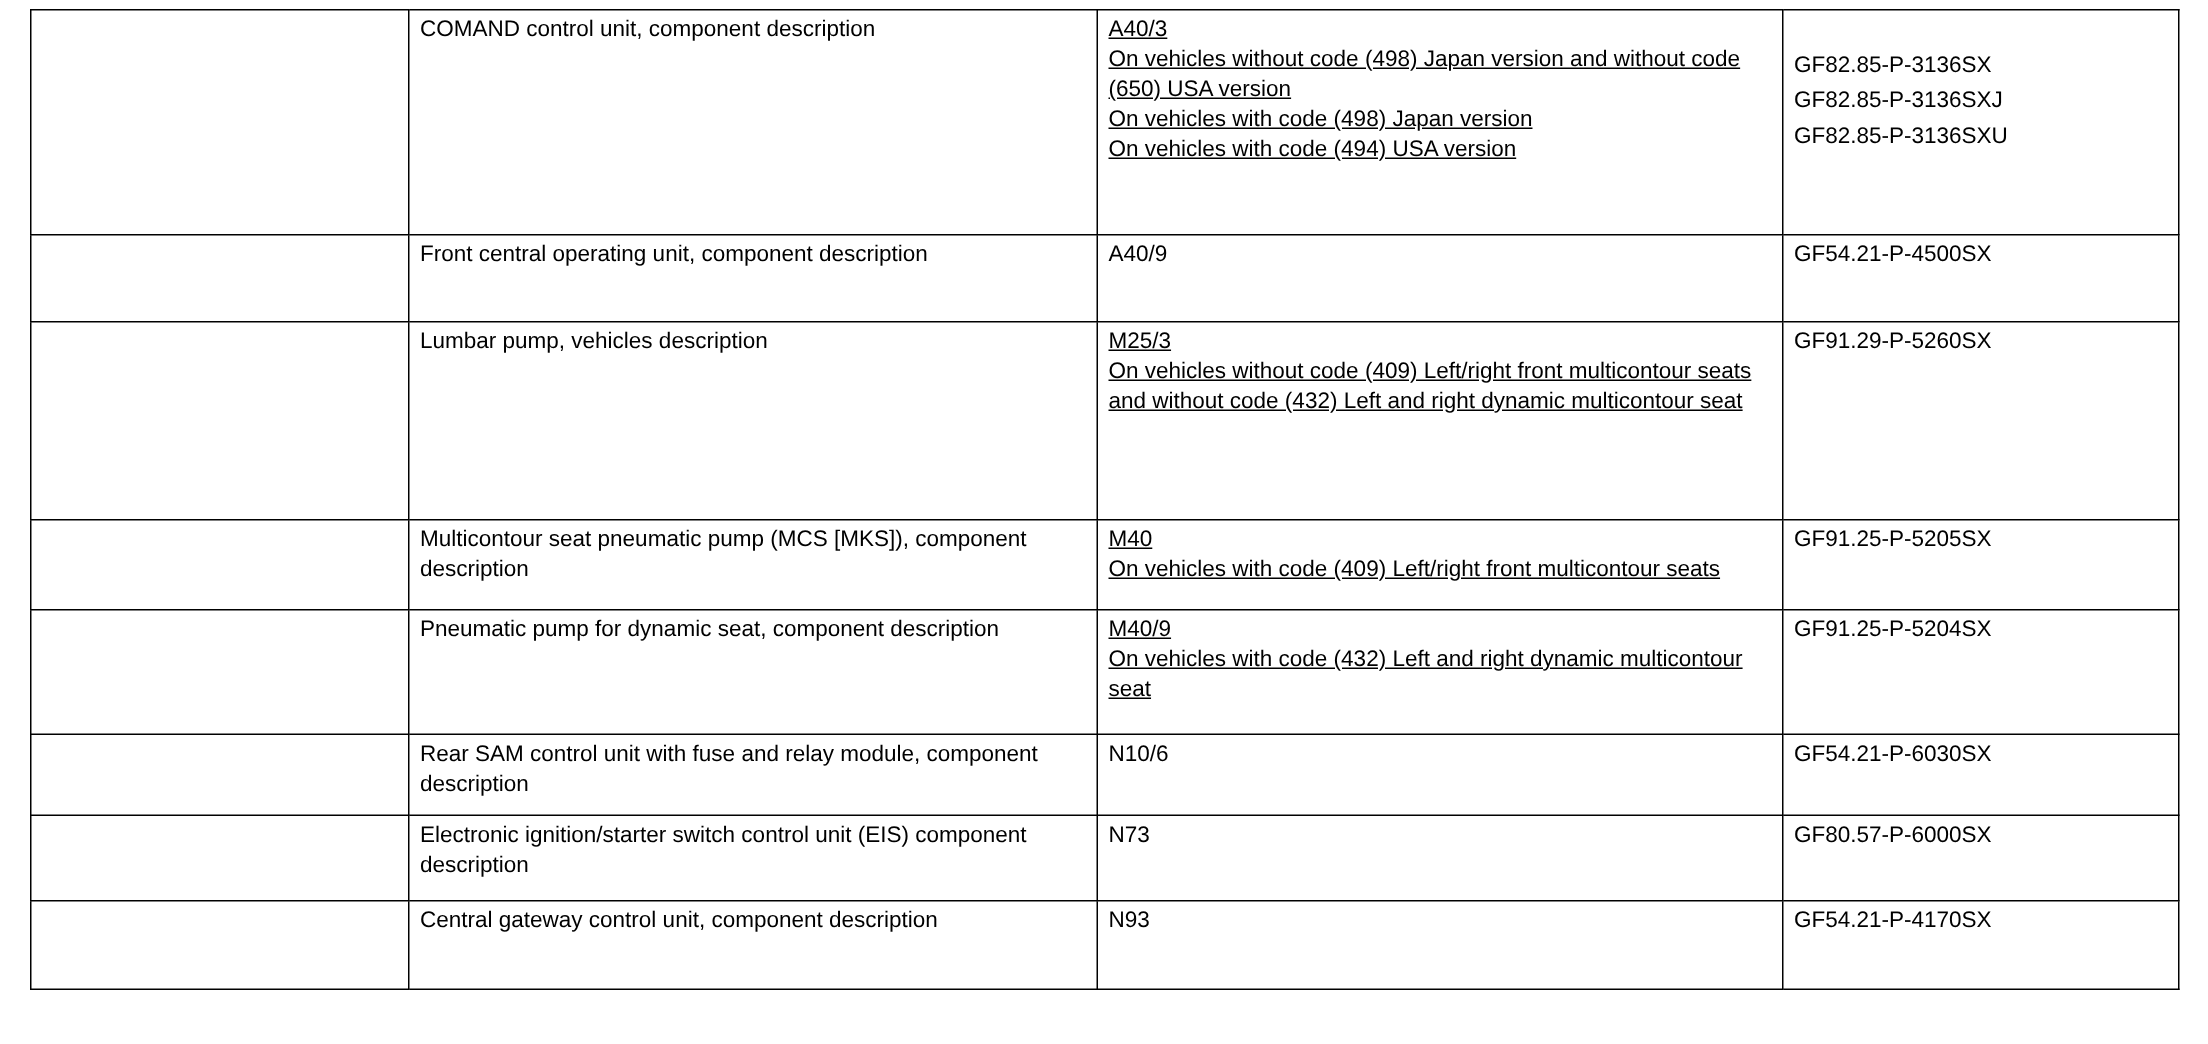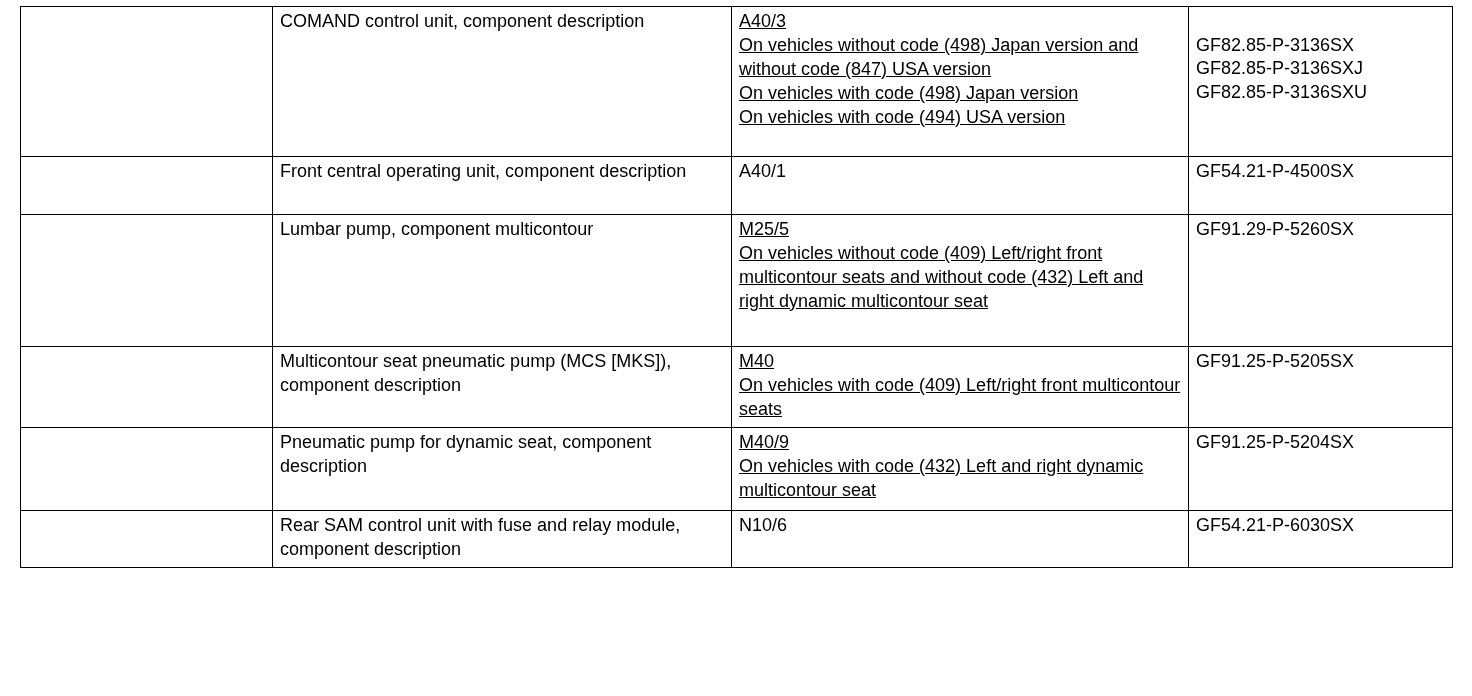--- a/index.html
+++ b/index.html
@@ -19,21 +19,21 @@
     position: absolute;
     left: 20px;
     top: 6px;
     width: 1432px;
   }
 
   table.doc-table {
     border-collapse: collapse;
     table-layout: fixed;
     width: 1432px;
-    font-size: 18px;
+    font-size: 15px;
     line-height: 1.33;
   }
 
   table.doc-table td {
     border: 1.6px solid #000000;
     vertical-align: top;
     padding: 3px 7px 5px 7px;
   }
 
   
@@ -68,56 +68,56 @@
     <tbody>
 
       <tr style="height:150px;">
         <td></td>
         <td>
           <div>COMAND control unit, component description</div>
         </td>
         <td>
           <div class="cell-lines">
             <div class="para">A40/3</div>
-            <div class="para">On vehicles without code (498) Japan version and without code (847) USA version</div>
+            <div class="para">On vehicles without code (498) Japan version and without code (650) USA version</div>
             <div class="para">On vehicles with code (498) Japan version</div>
             <div class="para">On vehicles with code (494) USA version</div>
           </div>
         </td>
         <td>
           <div class="docno-stack">
             <div class="gap"></div>
             <div>GF82.85-P-3136SX</div>
             <div>GF82.85-P-3136SXJ</div>
             <div>GF82.85-P-3136SXU</div>
           </div>
         </td>
       </tr>
 
       <tr style="height:58px;margin-top:48px;">
         <td></td>
         <td>
           <div>Front central operating unit, component description</div>
         </td>
         <td>
-          <div>A40/1</div>
+          <div>A40/9</div>
         </td>
         <td>
           <div>GF54.21-P-4500SX</div>
         </td>
       </tr>
 
       <tr style="height:132px;">
         <td></td>
         <td>
-          <div>Lumbar pump, component multicontour</div>
+          <div>Lumbar pump, vehicles description</div>
         </td>
         <td>
           <div class="cell-lines">
-            <div class="para">M25/5</div>
+            <div class="para">M25/3</div>
             <div class="para">On vehicles without code (409) Left/right front multicontour seats and without code (432) Left and right dynamic multicontour seat</div>
           </div>
         </td>
         <td>
           <div>GF91.29-P-5260SX</div>
         </td>
       </tr>
 
       <tr style="height:60px;">
         <td></td>
@@ -157,17 +157,41 @@
           <div>Rear SAM control unit with fuse and relay module, component description</div>
         </td>
         <td>
           <div>N10/6</div>
         </td>
         <td>
           <div>GF54.21-P-6030SX</div>
         </td>
       </tr>
 
+      <tr style="height:57px;">
+        <td></td>
+        <td>
+          <div>Electronic ignition/starter switch control unit (EIS) component description</div>
+        </td>
+        <td>
+          <div>N73</div>
+        </td>
+        <td>
+          <div>GF80.57-P-6000SX</div>
+        </td>
+      </tr>
 
+      <tr style="height:59px;">
+        <td></td>
+        <td>
+          <div>Central gateway control unit, component description</div>
+        </td>
+        <td>
+          <div>N93</div>
+        </td>
+        <td>
+          <div>GF54.21-P-4170SX</div>
+        </td>
+      </tr>
 
     </tbody>
   </table>
 </div>
 
 </body></html>

